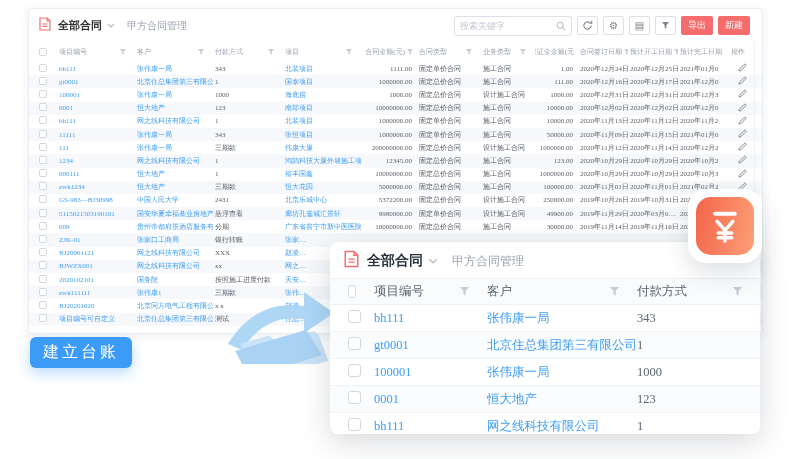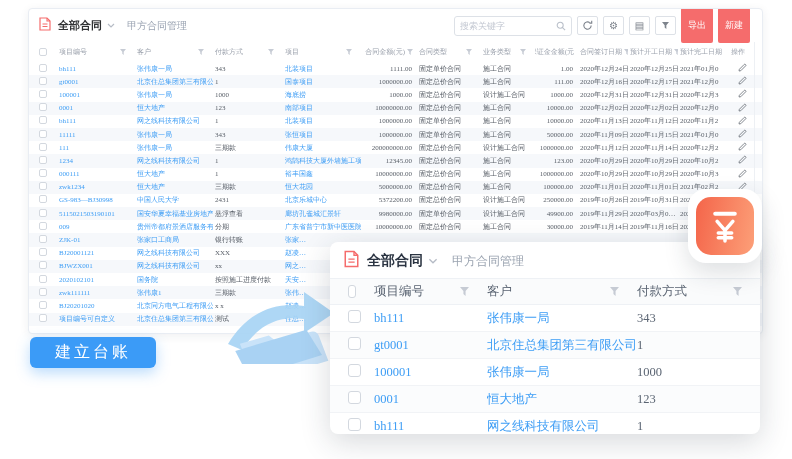--- a/index.html
+++ b/index.html
@@ -20,21 +20,21 @@
   .tb-sub { font-size:10px; color:#9AA3B2; margin-left:12px; }
   .tb-right { display:flex; align-items:center; gap:5px; }
   .search { width:118px; height:20px; border:1px solid #DDE1E7; border-radius:3px;
             display:flex; align-items:center; padding:0 5px; background:#fff; }
   .search input { border:0; outline:0; flex:1; min-width:0; font-size:9px; color:#606266;
                   background:transparent; font-family:inherit; }
   .search input::placeholder { color:#C3C8D2; }
   .tbtn { width:21px; height:19px; border:1px solid #DDE1E7; border-radius:2px;
           display:flex; align-items:center; justify-content:center; background:#fff;
           color:#7A8089; font-size:10px; line-height:1; cursor:pointer; }
-  .rbtn { height:35px; padding:0 7px; border-radius:2px; background:#F56C6C; color:#fff;
+  .rbtn { height:19px; padding:0 7px; border-radius:2px; background:#F56C6C; color:#fff;
           font-size:9px; display:flex; align-items:center; border:0; cursor:pointer;
           font-family:inherit; }
 
   .bg-thead, .bg-row { display:grid;
     grid-template-columns:28px 78px 78px 70px 78px 56px 64px 54px 43px 50px 50px 51px 25px;
     align-items:center; }
   .bg-thead { height:20px; }
   .bgh { font-size:7px; color:#9BA1AC; display:flex; align-items:center; gap:2px;
          justify-content:space-between; overflow:hidden; white-space:nowrap;
          padding:0 9px 0 2px; }
@@ -78,21 +78,21 @@
 
   
   .ycard { position:absolute; left:688px; top:189px; width:74px; height:74px; background:#fff;
            border-radius:18px; box-shadow:0 10px 24px rgba(31,45,61,.15); z-index:20;
            display:flex; align-items:center; justify-content:center; }
   .ytile { width:58px; height:58px; border-radius:15px;
            background:linear-gradient(100deg,#F4654A 0%,#FC9F78 100%);
            display:flex; align-items:center; justify-content:center; }
 
   
-  .cta { position:absolute; left:30px; top:337px; width:126px; height:31px; background:#3B9BF7;
+  .cta { position:absolute; left:30px; top:337px; width:102px; height:31px; background:#3B9BF7;
          border:0; border-radius:6px; color:#fff; font-size:16px; letter-spacing:3px;
          display:flex; align-items:center; justify-content:center; font-family:inherit;
          box-shadow:0 5px 14px rgba(59,155,247,.35); z-index:6; cursor:pointer; }
 </style>
 </head>
 <body>
 
 <div class="stage">
 
   <div class="main-card">

